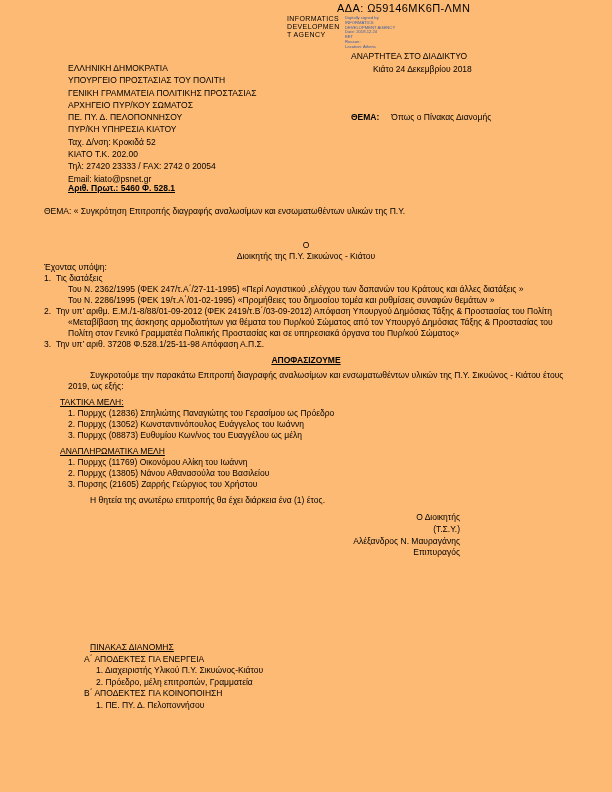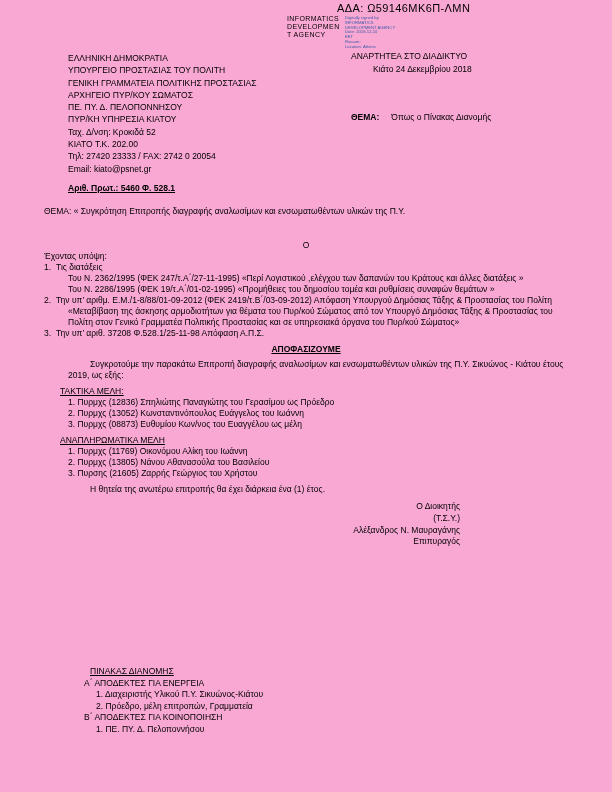--- a/index.html
+++ b/index.html
@@ -1,38 +1,38 @@
 <!DOCTYPE html>
 <html><head>
 <meta charset="utf-8">
 <style>
   * { margin:0; padding:0; box-sizing:border-box; }
   html, body { background:#ffffff; }
   .page {
     position:relative;
     width:612px; height:792px;
-    background:#f9a8d4;
+    background:#fdba74;
     font-family:"Liberation Sans","DejaVu Sans",sans-serif;
     font-size:8.5px;
     line-height:11px;
     color:#000000;
     overflow:hidden;
   }
   .abs { position:absolute; }
   .b { font-weight:normal; }
-  .u { text-decoration:underline;margin-top:24px; }
+  .u { text-decoration:underline; }
   .center { text-align:center; }
 
   .ada { left:337px; top:3px; font-size:11px; letter-spacing:0.4px; }
 
   .stamp { left:287px; top:15px; display:flex; }
   .stamp-agency { font-size:7px; line-height:8px; letter-spacing:0.4px; color:#000; width:58px; }
   .stamp-details { font-size:4.2px; line-height:4.8px; color:#3b5ba5; padding-top:1px; width:70px; }
 
-  .sender { left:68px; top:52px; line-height:12.3px; }
+  .sender { left:68px; top:62px; line-height:12.3px; }
 
   .posting { left:351px; top:51px; }
   .dateline { left:351px; top:64px;margin-left:22px; }
   .pros { left:351px; top:112px; display:flex; }
   .pros-label { font-weight:bold; margin-right:12px; }
 
   .protocol { left:68px; top:183px; font-weight:bold; text-decoration:underline; }
 
   .subject { left:44px; top:206px; width:530px; }
   .subject-l2 { padding-left:46px; }
@@ -103,20 +103,21 @@
 
   <div class="abs subject">
     <div>
       <span class="b">ΘΕΜΑ:</span>
       <span>« Συγκρότηση Επιτροπής διαγραφής αναλωσίμων και ενσωματωθέντων υλικών της Π.Υ.</span>
     </div>
   </div>
 
   <div class="abs bodyflow">
     <div class="center">Ο</div>
+    <div class="center">Διοικητής της Π.Υ. Σικυώνος - Κιάτου</div>
 
     <div>Έχοντας υπόψη:</div>
 
     <div class="citem">
       <span class="cnum">1.</span><span>Τις διατάξεις</span>
     </div>
     <div class="csub">Του Ν. 2362/1995 (ΦΕΚ 247/τ.Α΄/27-11-1995) «Περί Λογιστικού ,ελέγχου των δαπανών του Κράτους  και άλλες διατάξεις »</div>
     <div class="csub">Του Ν. 2286/1995 (ΦΕΚ 19/τ.Α΄/01-02-1995) «Προμήθειες του δημοσίου τομέα και ρυθμίσεις συναφών θεμάτων »</div>
 
     <div class="citem">

